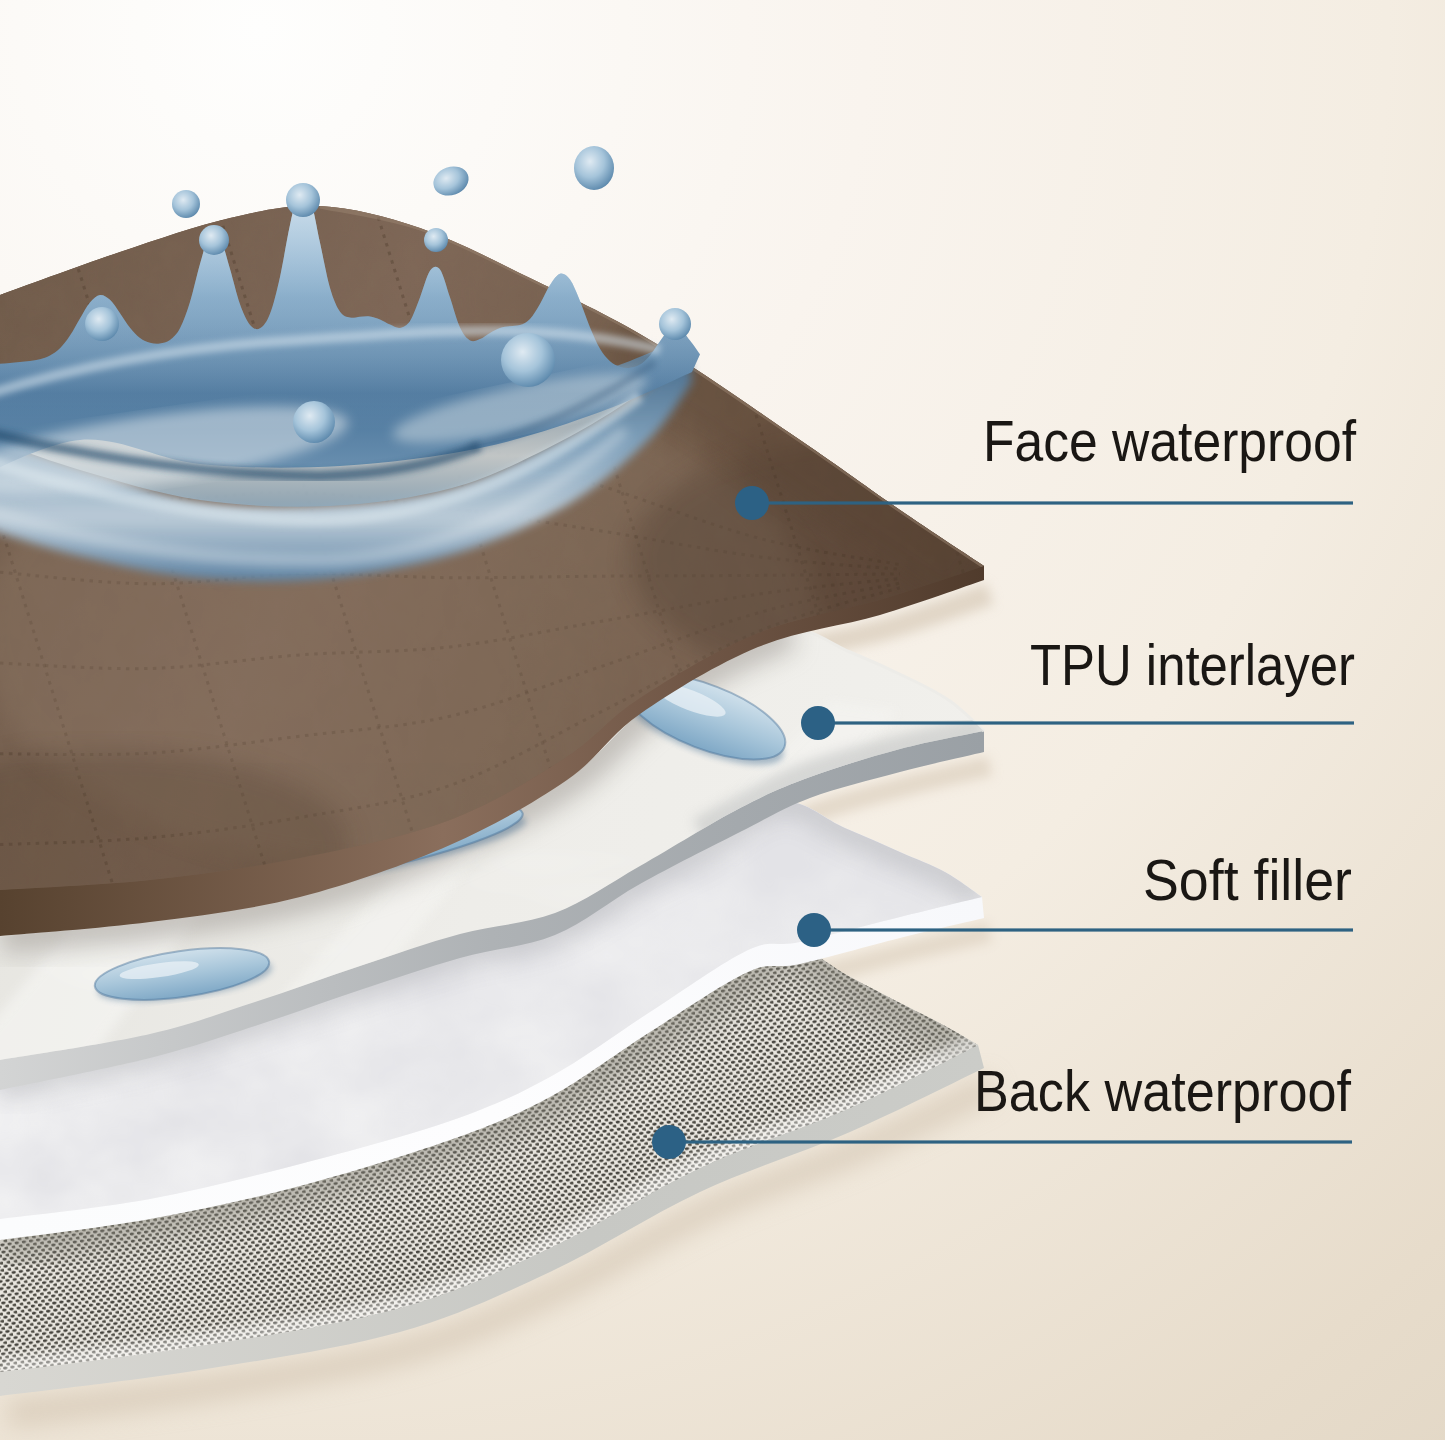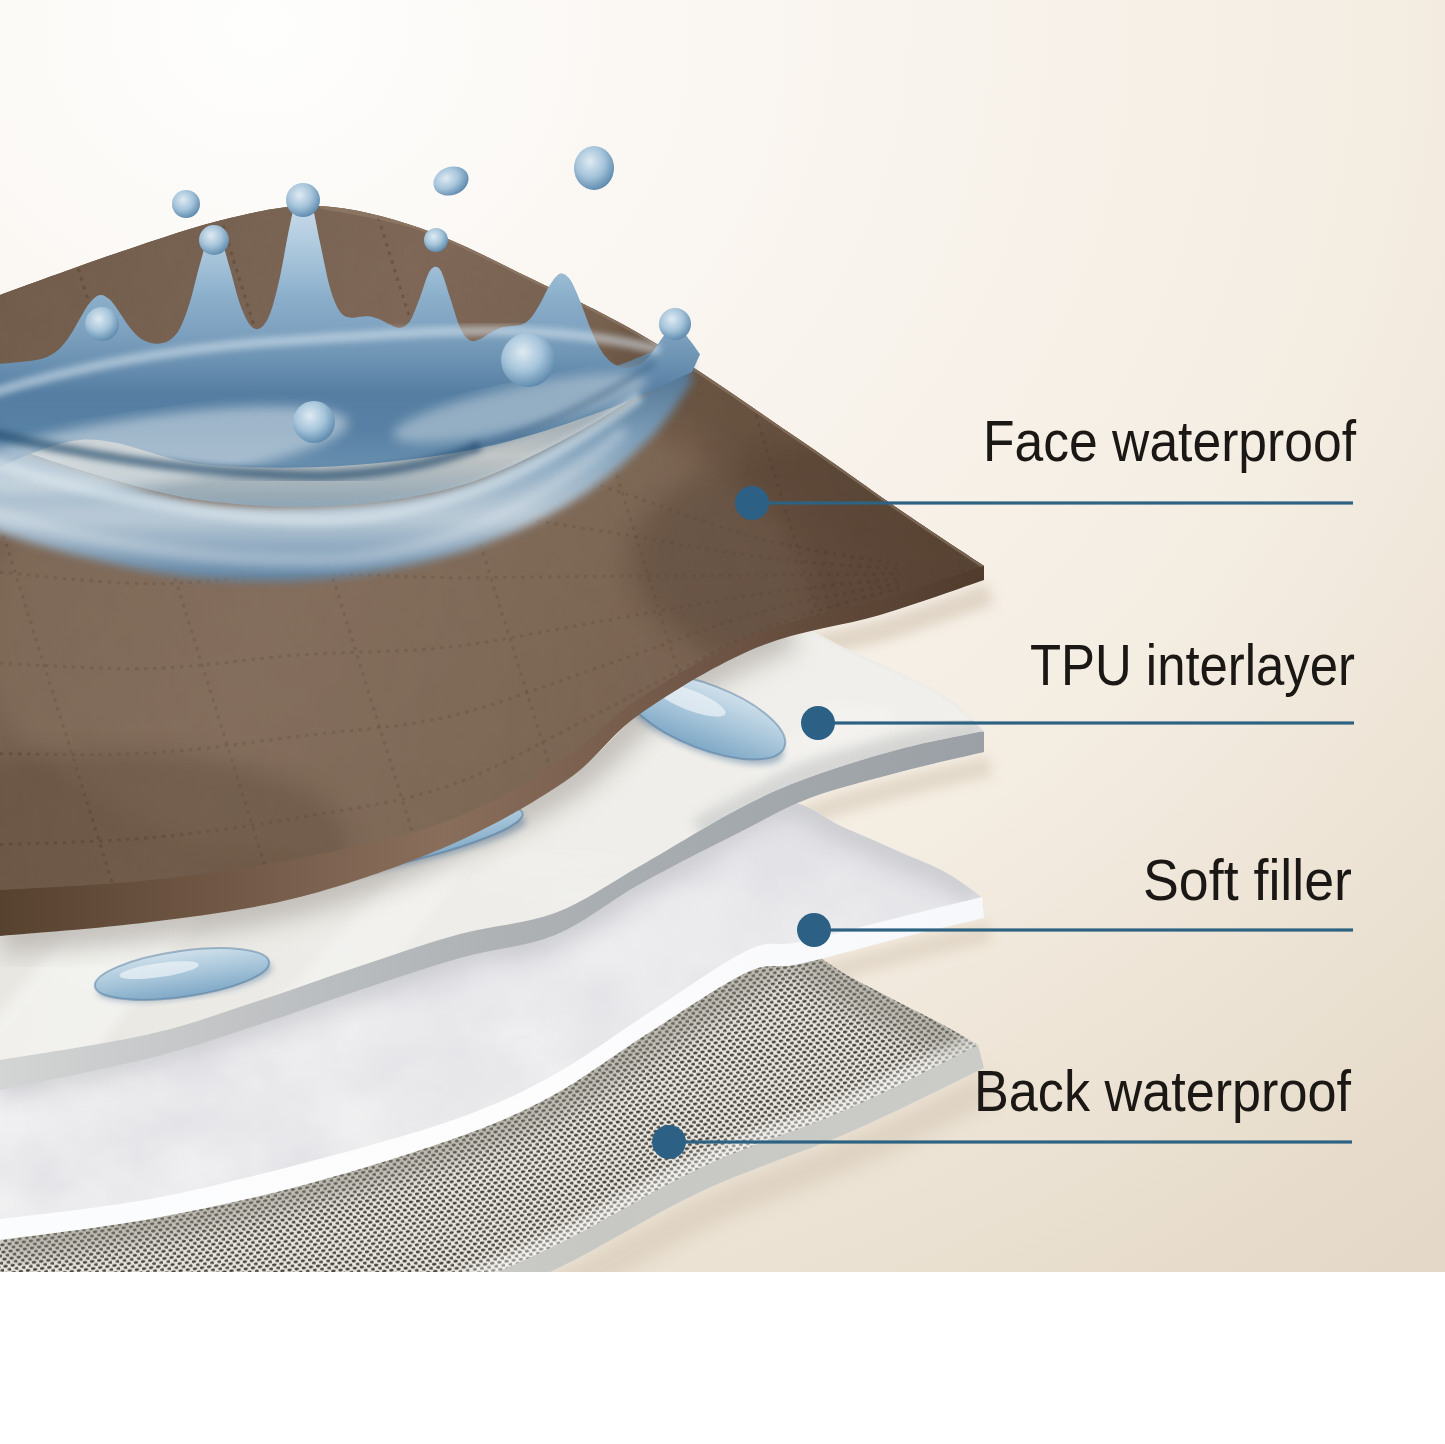--- a/index.html
+++ b/index.html
@@ -1,15 +1,15 @@
 <!DOCTYPE html>
 <html><head><meta charset="utf-8">
 <style>
 html,body{margin:0;padding:0}
-.page{position:relative;width:1445px;height:1272px;overflow:hidden;
+.page{position:relative;width:1445px;height:1440px;overflow:hidden;
  background:radial-gradient(150% 150% at 18% 2%, #fefefd 0%, #f9f4ee 28%, #f4ede2 52%, #e7dccb 78%, #dcd1bf 100%);}
 svg{position:absolute;left:0;top:0}
 </style></head><body>
 <div class="page">
 <svg width="1445" height="1444" viewBox="0 0 1445 1444">
 <defs>
  <linearGradient id="gBrown" x1="0" y1="300" x2="984" y2="700" gradientUnits="userSpaceOnUse">
    <stop offset="0" stop-color="#715c4b"></stop>
           <stop offset="0.35" stop-color="#7e6757"></stop>
    <stop offset="0.6" stop-color="#755f4d"></stop>

